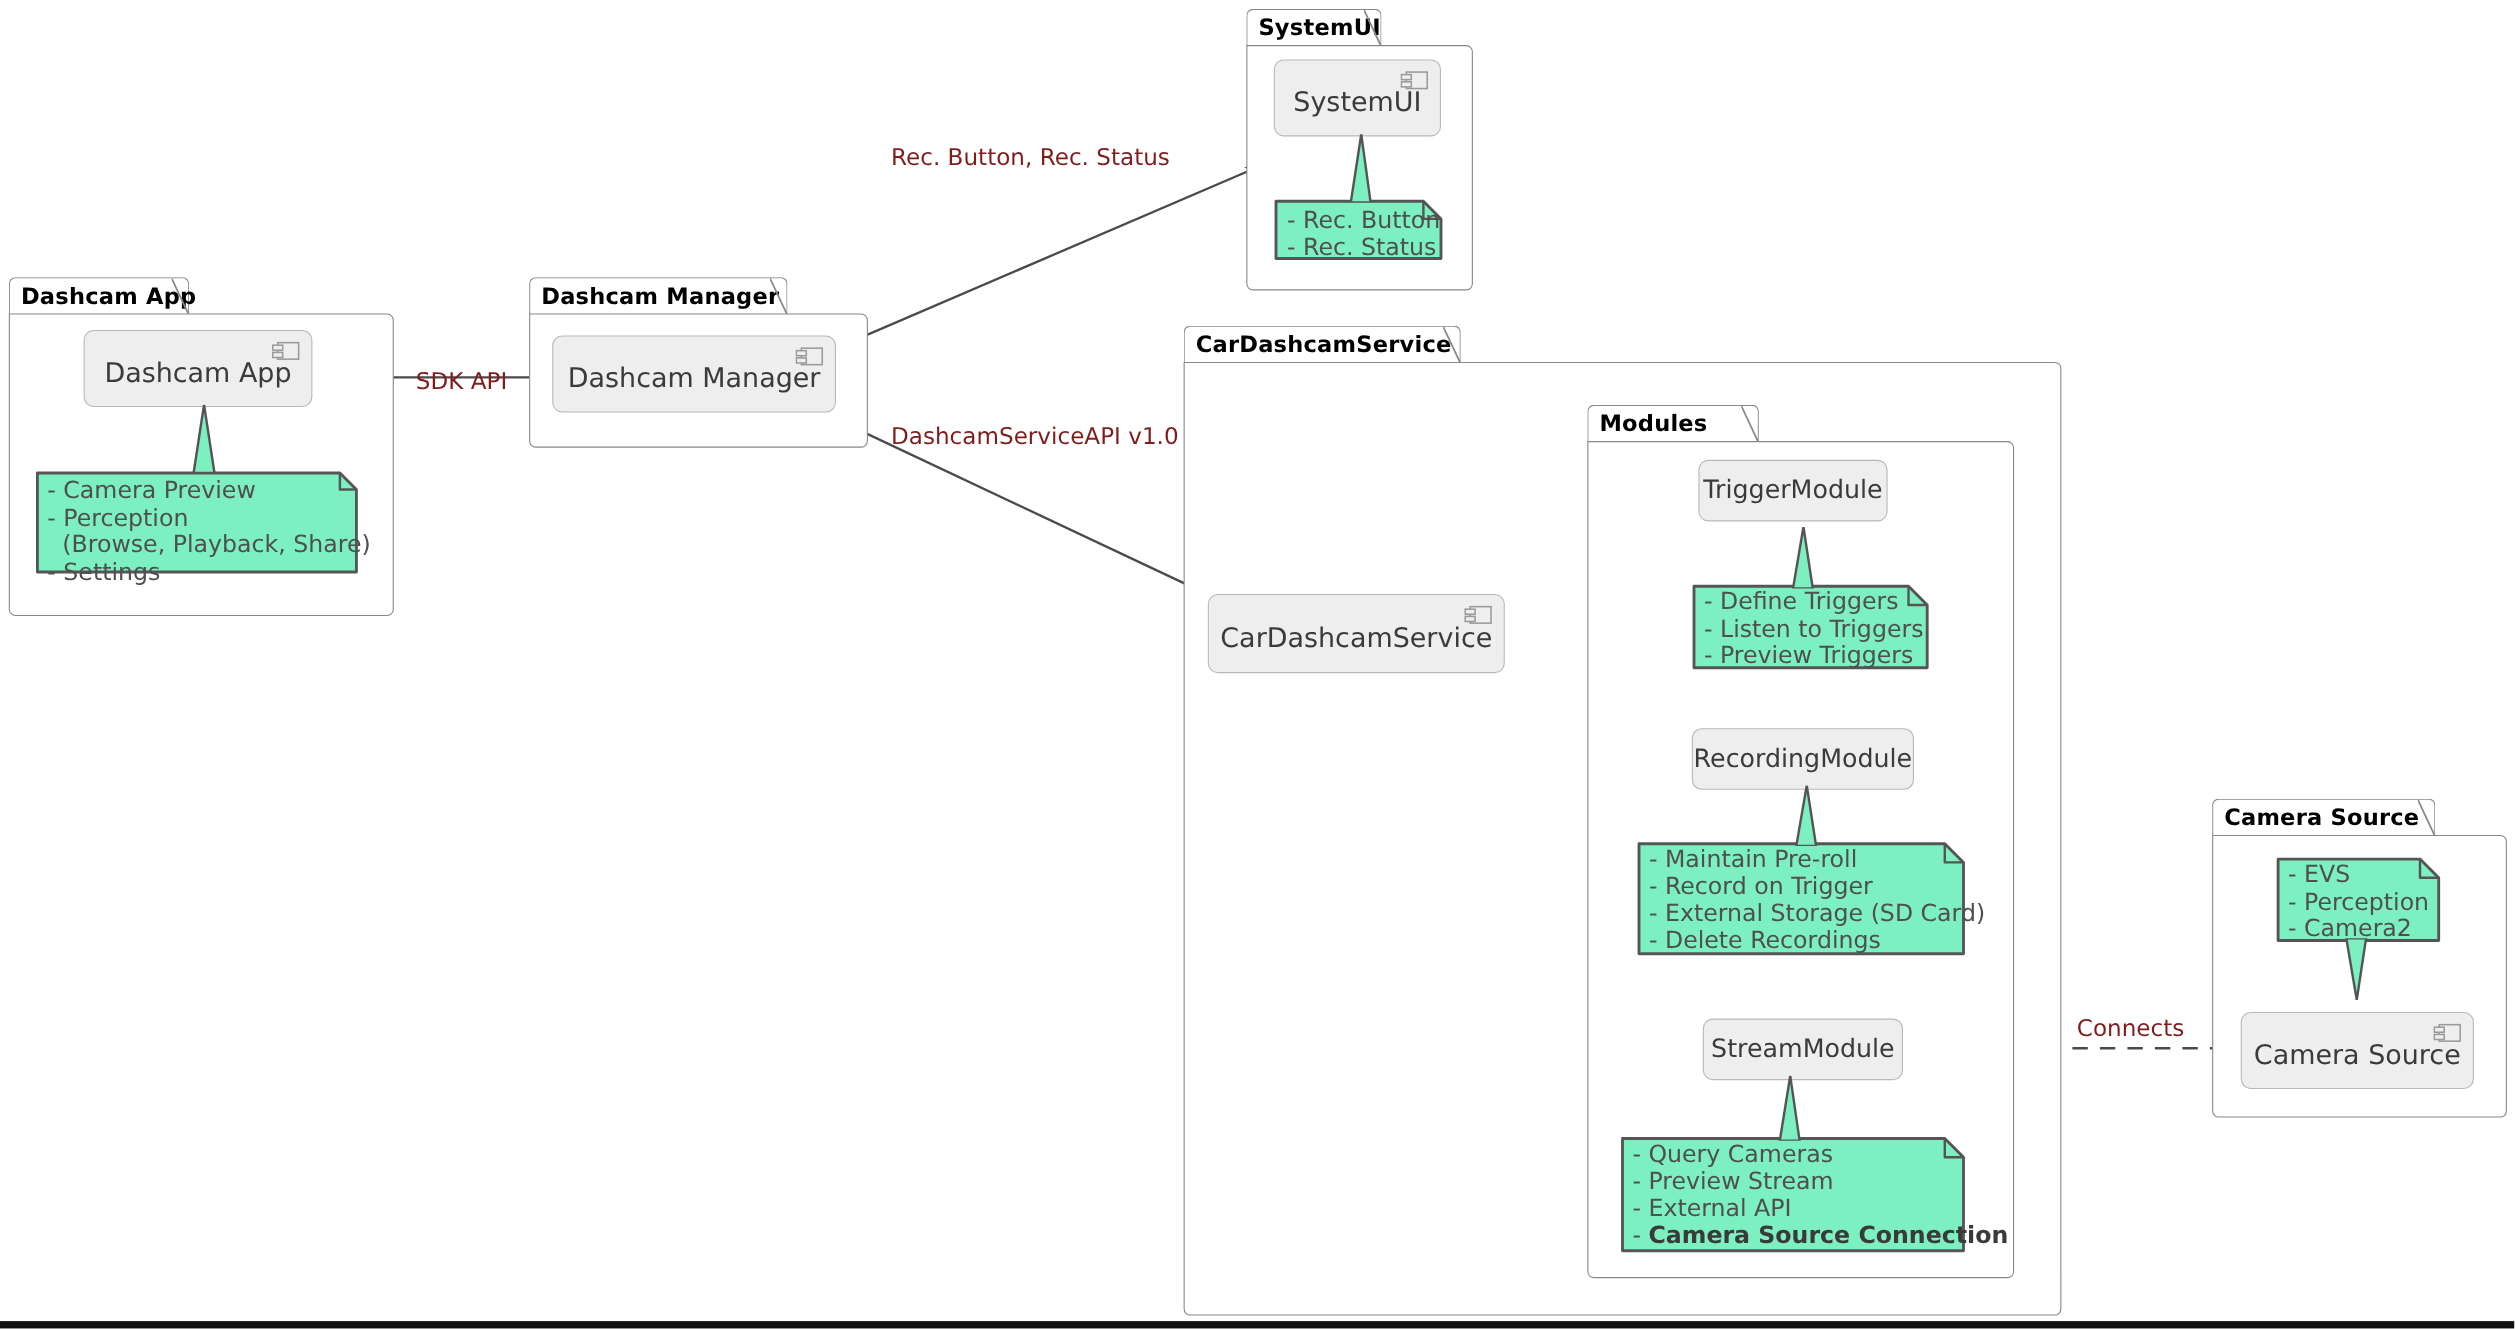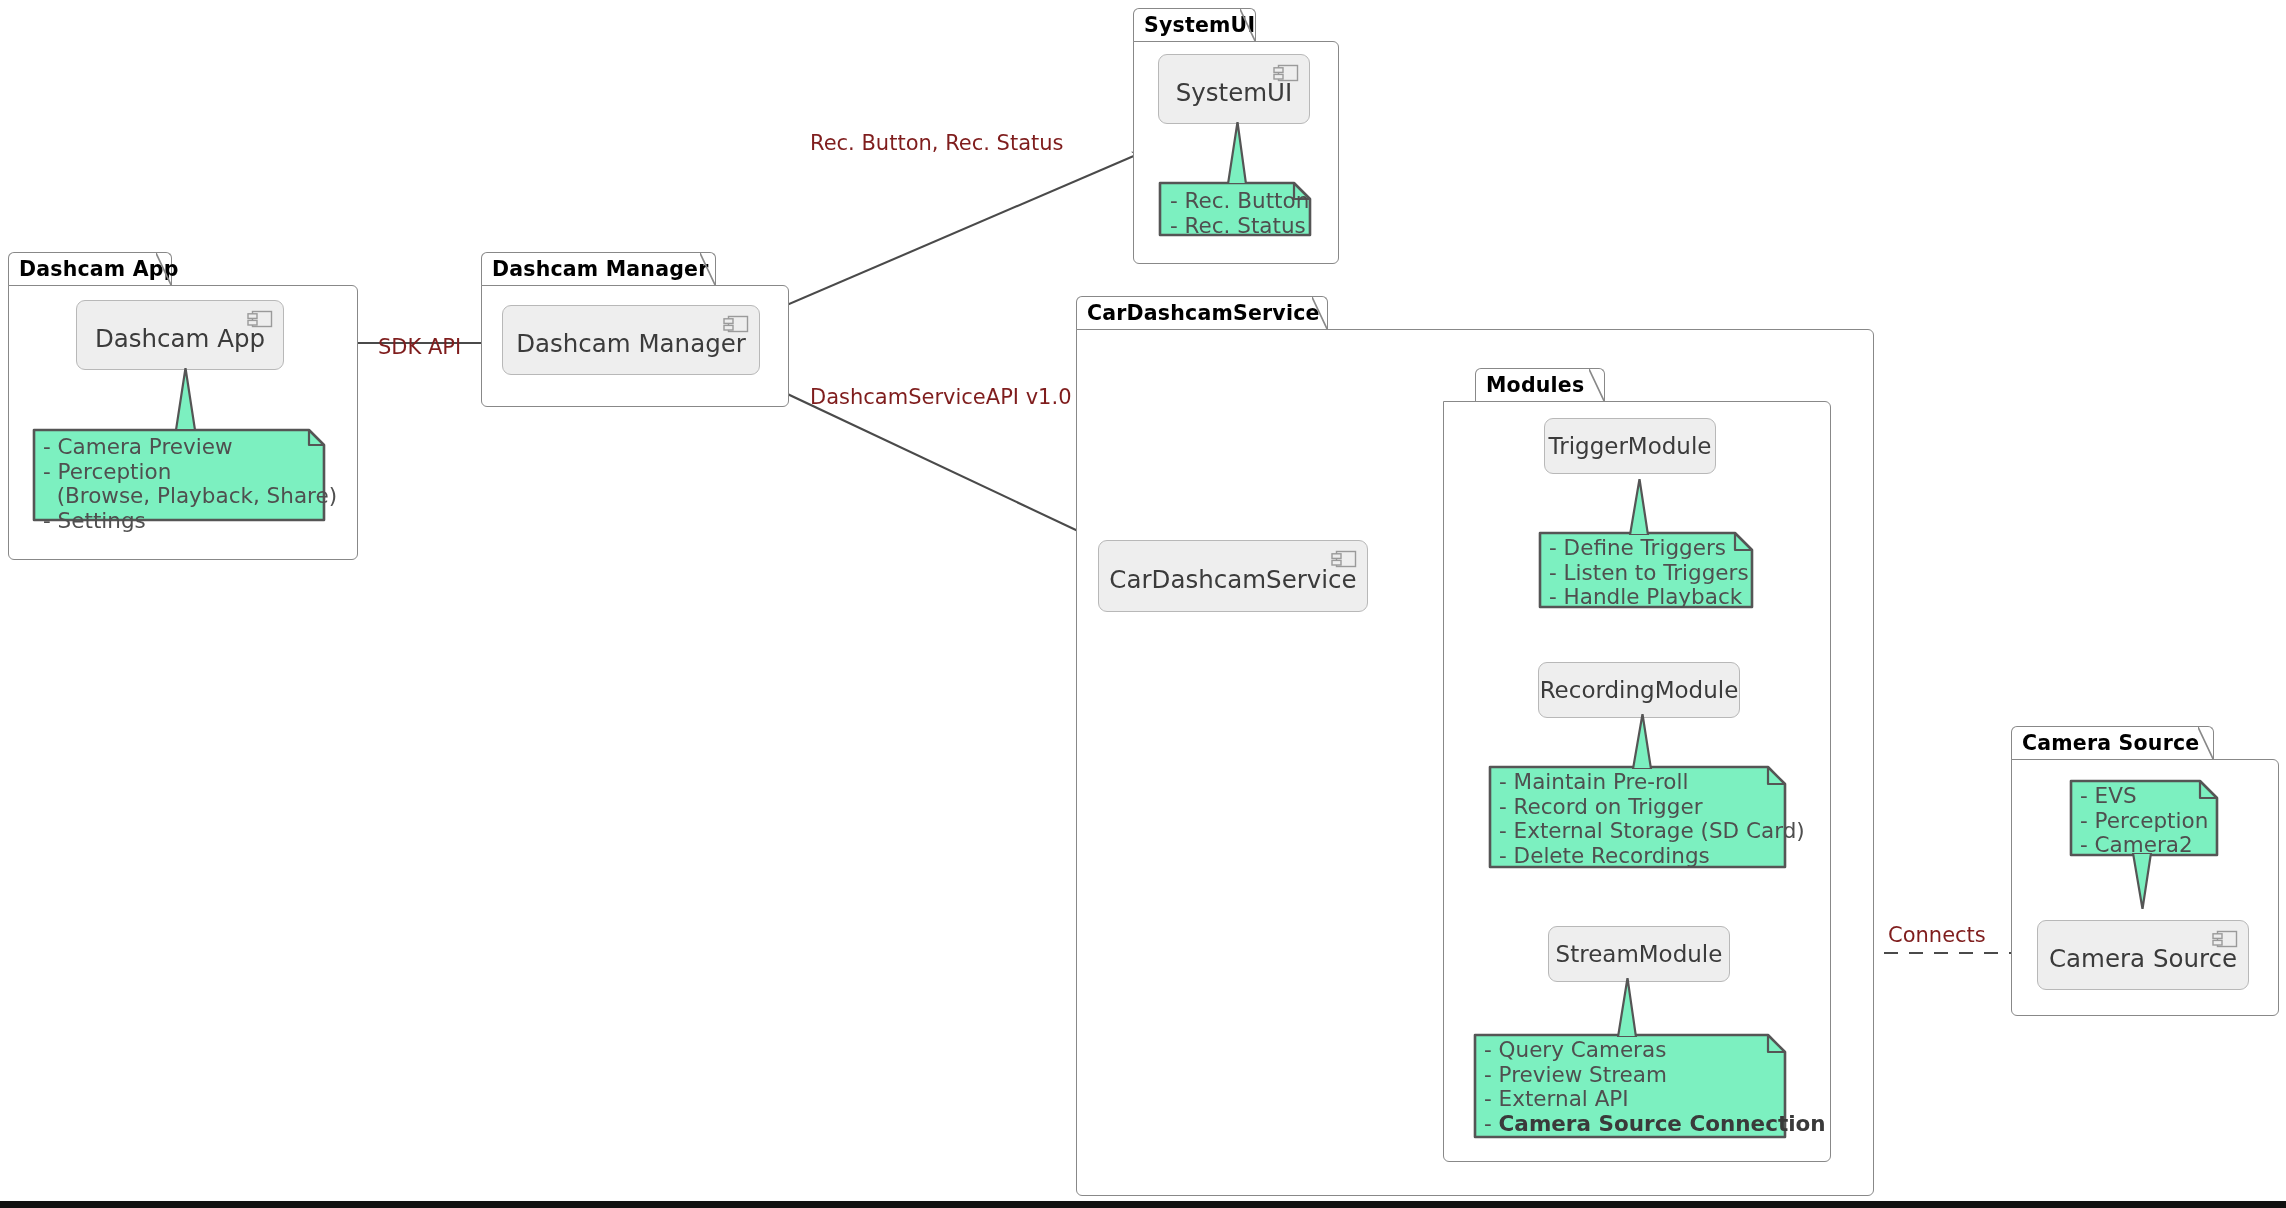--- a/index.html
+++ b/index.html
@@ -261,21 +261,21 @@
     <div class="pkg-tab" style="width:252px;">
       <span class="pkg-tab-label">CarDashcamService</span>
       <svg class="pkg-tab-notch" viewBox="0 0 16 34" xmlns="http://www.w3.org/2000/svg">
         <path d="M0,0 L16,34" stroke="#888888" stroke-width="1.6" fill="none"></path>
       </svg>
     </div>
     <div class="pkg-body" style="top:33px; height:867px;"></div>
   </div>
 
   <div class="pkg" style="left:1443px; top:368px; width:388px; height:794px;">
-    <div class="pkg-tab" style="width:130px;margin-left:32px;">
+    <div class="pkg-tab" style="width:156px;">
       <span class="pkg-tab-label">Modules</span>
       <svg class="pkg-tab-notch" viewBox="0 0 16 34" xmlns="http://www.w3.org/2000/svg">
         <path d="M0,0 L16,34" stroke="#888888" stroke-width="1.6" fill="none"></path>
       </svg>
     </div>
     <div class="pkg-body" style="top:33px; height:761px;"></div>
   </div>
 
   <div class="comp" style="left:1098px; top:540px; width:270px; height:72px;">
     <span class="comp-label">CarDashcamService</span>
@@ -291,21 +291,21 @@
   </div>
 
   <div class="note" style="left:1535px; top:528px; width:222px; height:84px;">
     <svg class="note-body" viewBox="0 0 222 84" preserveAspectRatio="none" xmlns="http://www.w3.org/2000/svg">
       <path d="M5,5 H200 L217,22 V79 H5 Z" fill="#7cf0c0" stroke="#555555" stroke-width="2.6" stroke-linejoin="round"></path>
       <path d="M200,5 V22 H217" fill="none" stroke="#555555" stroke-width="2.2" stroke-linejoin="round"></path>
     </svg>
     <svg class="note-tail" style="left:92px; top:-49px; width:26px; height:56px;" viewBox="0 0 26 56" xmlns="http://www.w3.org/2000/svg">
       <path d="M12.5,0 L21,56 L3,56 Z" fill="#7cf0c0" stroke="#555555" stroke-width="2.2"></path>
     </svg>
-    <div class="note-text" style="padding:8px 14px;"><div>- Define Triggers</div><div>- Listen to Triggers</div><div>- Handle Playback</div></div>
+    <div class="note-text" style="padding:8px 14px;"><div>- Define Triggers</div><div>- Listen to Triggers</div><div>- Preview Triggers</div></div>
   </div>
 
   <div class="comp" style="left:1538px; top:662px; width:202px; height:56px;">
     <span class="comp-label" style="font-size:23px; padding-top:0;">RecordingModule</span>
   </div>
 
   <div class="note" style="left:1485px; top:762px; width:305px; height:110px;">
     <svg class="note-body" viewBox="0 0 305 110" preserveAspectRatio="none" xmlns="http://www.w3.org/2000/svg">
       <path d="M5,5 H283 L300,22 V105 H5 Z" fill="#7cf0c0" stroke="#555555" stroke-width="2.6" stroke-linejoin="round"></path>
       <path d="M283,5 V22 H300" fill="none" stroke="#555555" stroke-width="2.2" stroke-linejoin="round"></path>

